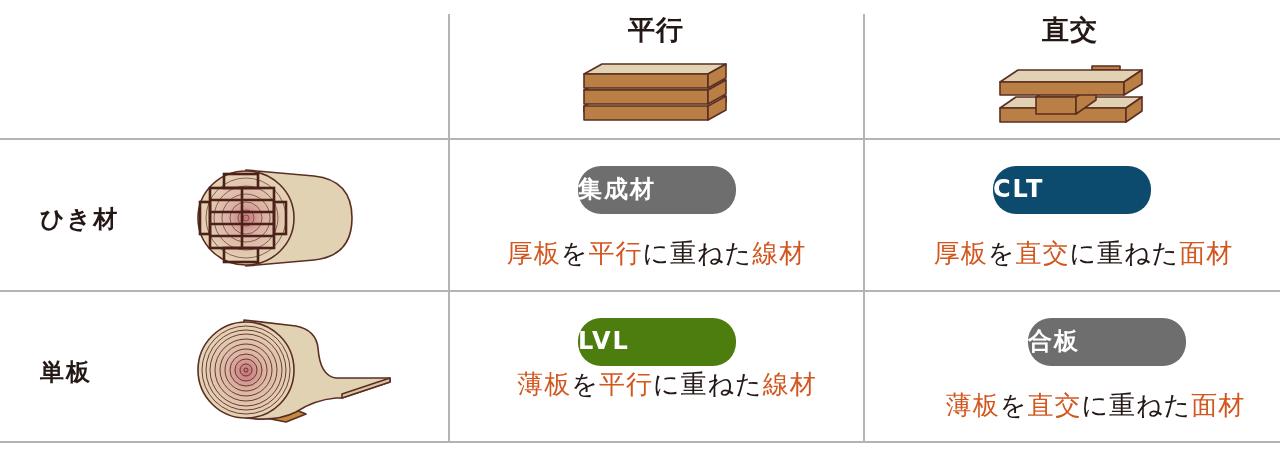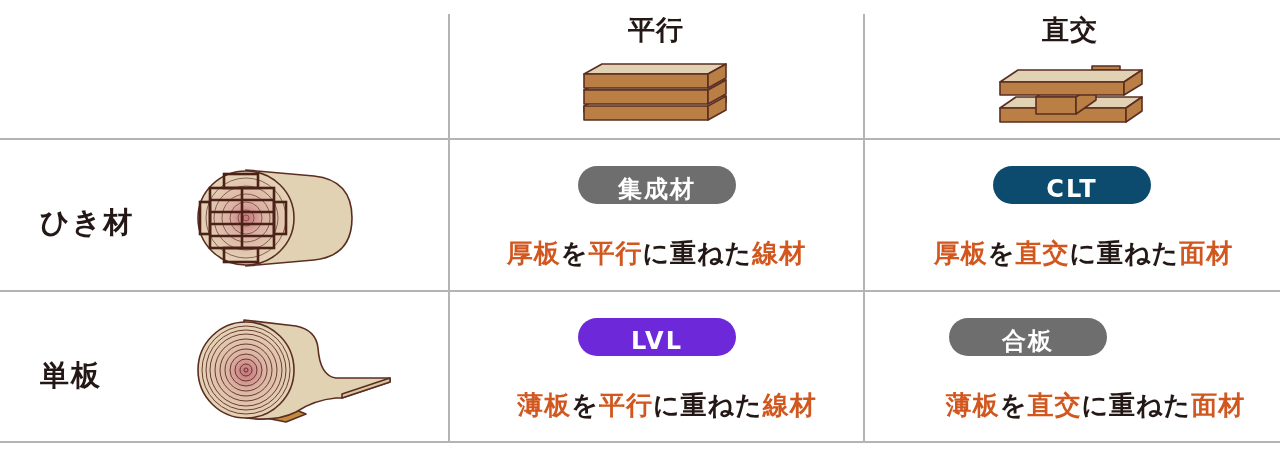--- a/index.html
+++ b/index.html
@@ -2,23 +2,23 @@
 <html><head>
 <meta charset="utf-8">
 <style>
   * { box-sizing: border-box; margin: 0; padding: 0; }
   html, body { width: 1280px; height: 450px; background: #ffffff; overflow: hidden; }
   body { position: relative; font-family: "DejaVu Sans", "Liberation Sans", sans-serif; color: #231815; }
   .hline { position: absolute; left: 0; width: 1280px; height: 2px; background: #b4b4b4; }
   .vline { position: absolute; width: 2px; background: #b4b4b4; }
   .col-head { position: absolute; top: 12px; width: 200px; text-align: center; font-size: 27px; font-weight: bold; letter-spacing: 1px; }
   .illus { position: absolute; }
-  .row-label { position: absolute; left: 40px; font-size: 29px; font-weight: bold; letter-spacing: 2px; }
-  .pill { position: absolute; width: 158px; height: 38px; border-radius: 23px; color: #ffffff; font-size: 24px; font-weight: bold; text-align: center; line-height: 46px; letter-spacing: 2px; }
-  .desc { position: absolute; width: 415px; text-align: center; font-size: 26px; font-weight: bold; letter-spacing: 1px; white-space: nowrap; }
+  .row-label { position: absolute; left: 40px; font-size: 24px; font-weight: bold; letter-spacing: 2px; }
+  .pill { position: absolute; width: 158px; height: 48px; border-radius: 23px; color: #ffffff; font-size: 24px; font-weight: bold; text-align: left; line-height: 46px; letter-spacing: 2px; }
+  .desc { position: absolute; width: 415px; text-align: center; font-size: 26px; font-weight: normal; letter-spacing: 1px; white-space: nowrap; }
   .desc .hl { color: #d2571f; }
   .desc .nm { color: #231815; }
 </style>
 </head>
 <body>
 
 <div class="hline" style="top:138px;"></div>
 <div class="hline" style="top:290px;"></div>
 <div class="hline" style="top:441px;"></div>
 <div class="vline" style="left:448px; top:14px; height:428px;"></div>
@@ -132,21 +132,21 @@
 <div class="pill" style="left:578px; top:166px; background:#6e6e6e;">集成材</div>
 <div class="desc" style="left:449px; top:236px;">
   <span class="hl">厚板</span><span class="nm">を</span><span class="hl">平行</span><span class="nm">に重ねた</span><span class="hl">線材</span>
 </div>
 
 <div class="pill" style="left:993px; top:166px; background:#0c4a6e;">CLT</div>
 <div class="desc" style="left:864px; top:236px;padding-left:24px;">
   <span class="hl">厚板</span><span class="nm">を</span><span class="hl">直交</span><span class="nm">に重ねた</span><span class="hl">面材</span>
 </div>
 
-<div class="pill" style="left:578px; top:318px; background:#6d28d9;">LVL</div>
-<div class="desc" style="left:449px; top:388px;padding-left:21px;">
+<div class="pill" style="left:578px; top:318px; background:#4d7c0f;">LVL</div>
+<div class="desc" style="left:449px; top:367px;padding-left:21px;">
   <span class="hl">薄板</span><span class="nm">を</span><span class="hl">平行</span><span class="nm">に重ねた</span><span class="hl">線材</span>
 </div>
 
-<div class="pill" style="left:949px; top:318px; background:#6e6e6e;">合板</div>
+<div class="pill" style="left:1028px; top:318px; background:#6e6e6e;">合板</div>
 <div class="desc" style="left:888px; top:388px;">
   <span class="hl">薄板</span><span class="nm">を</span><span class="hl">直交</span><span class="nm">に重ねた</span><span class="hl">面材</span>
 </div>
 
 </body></html>

